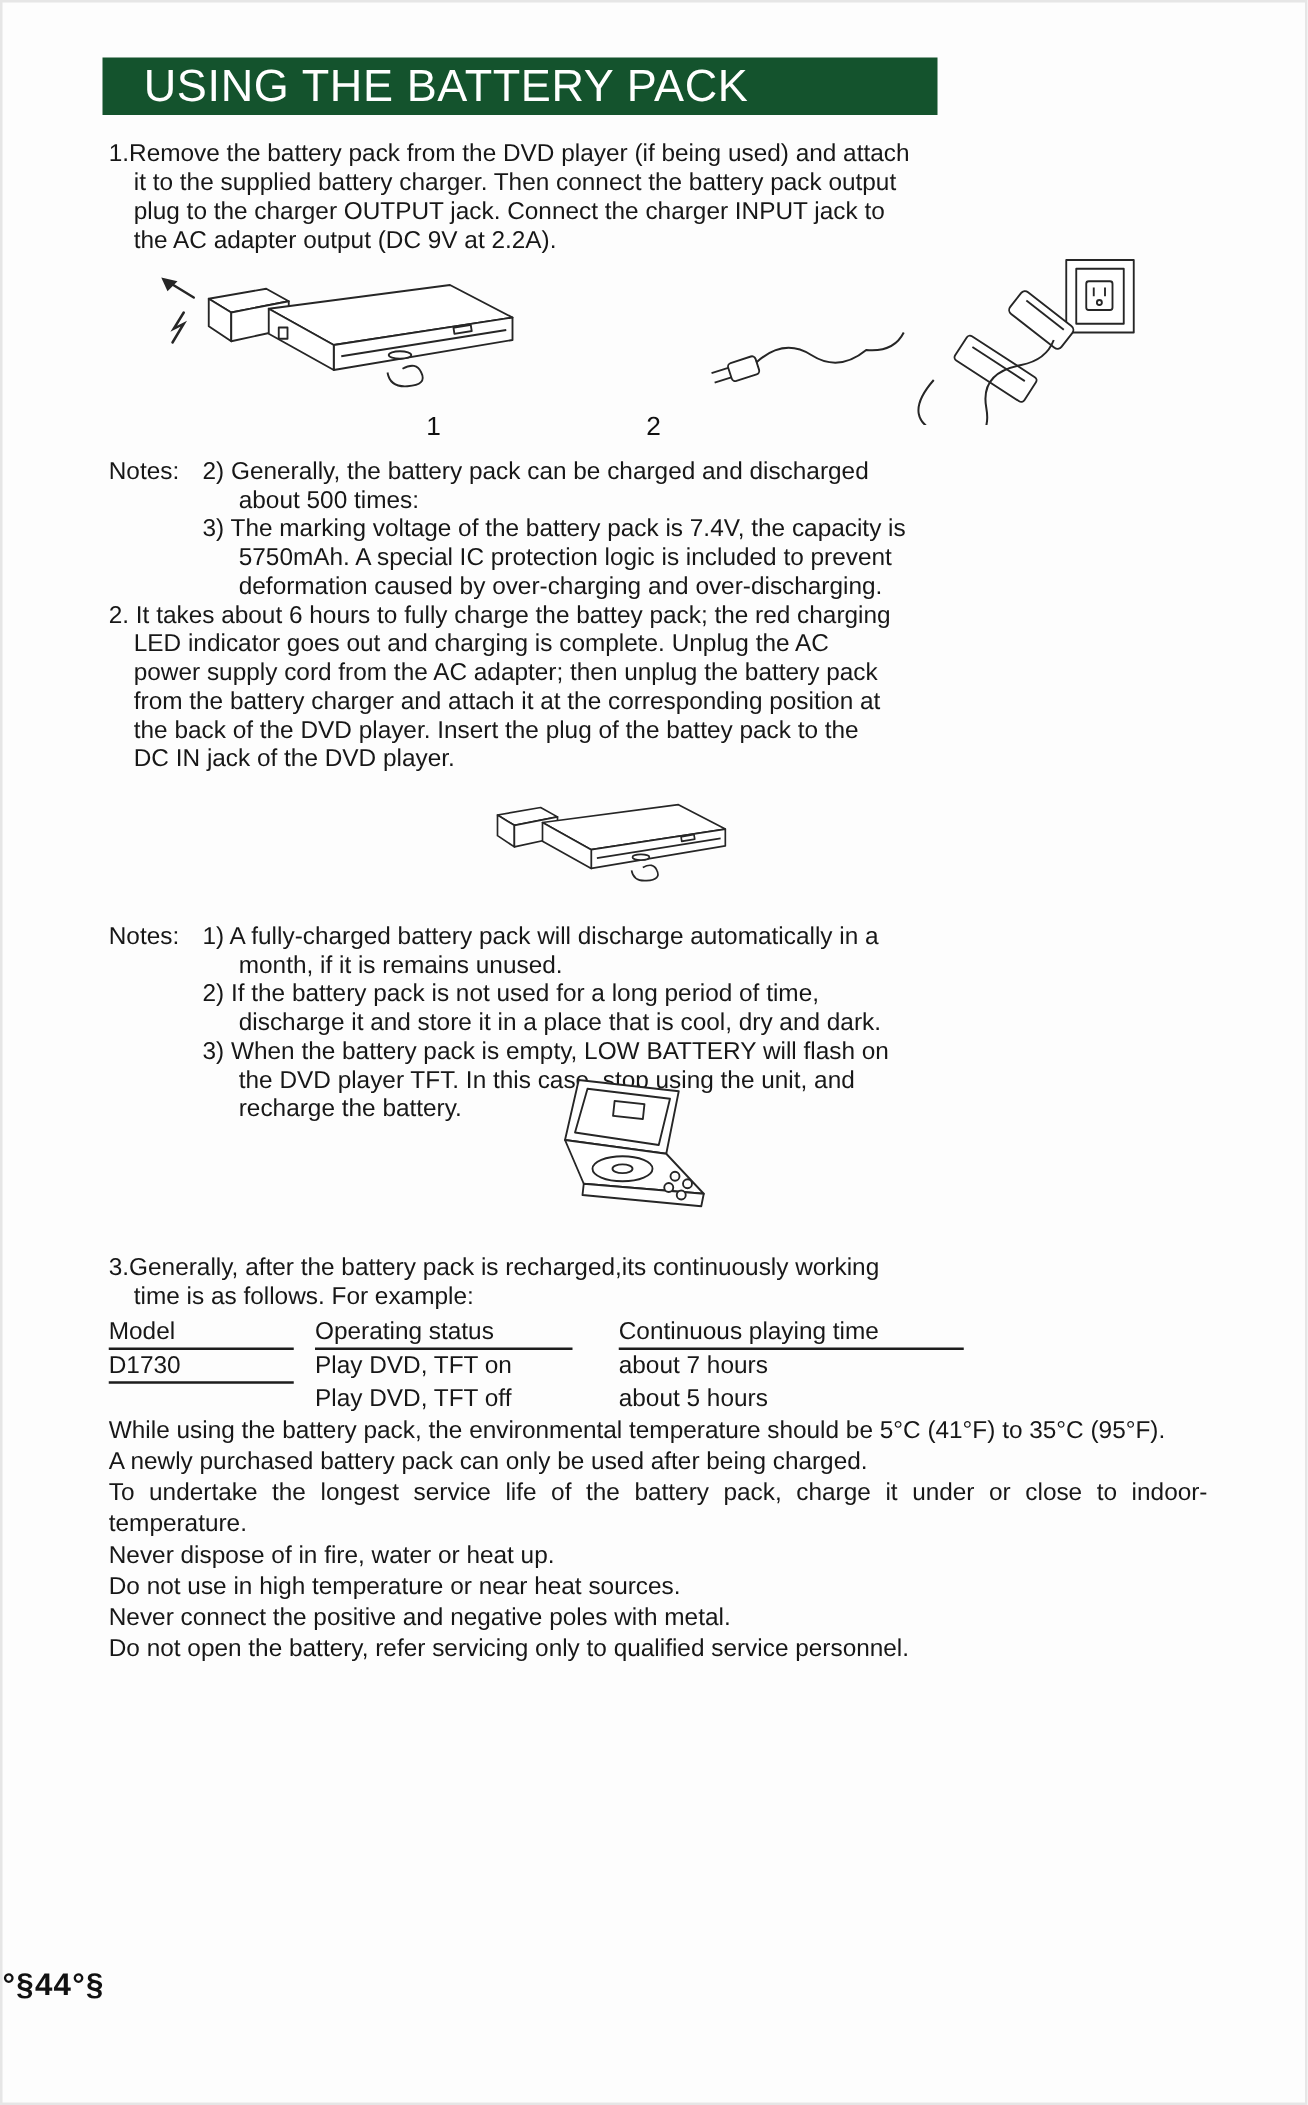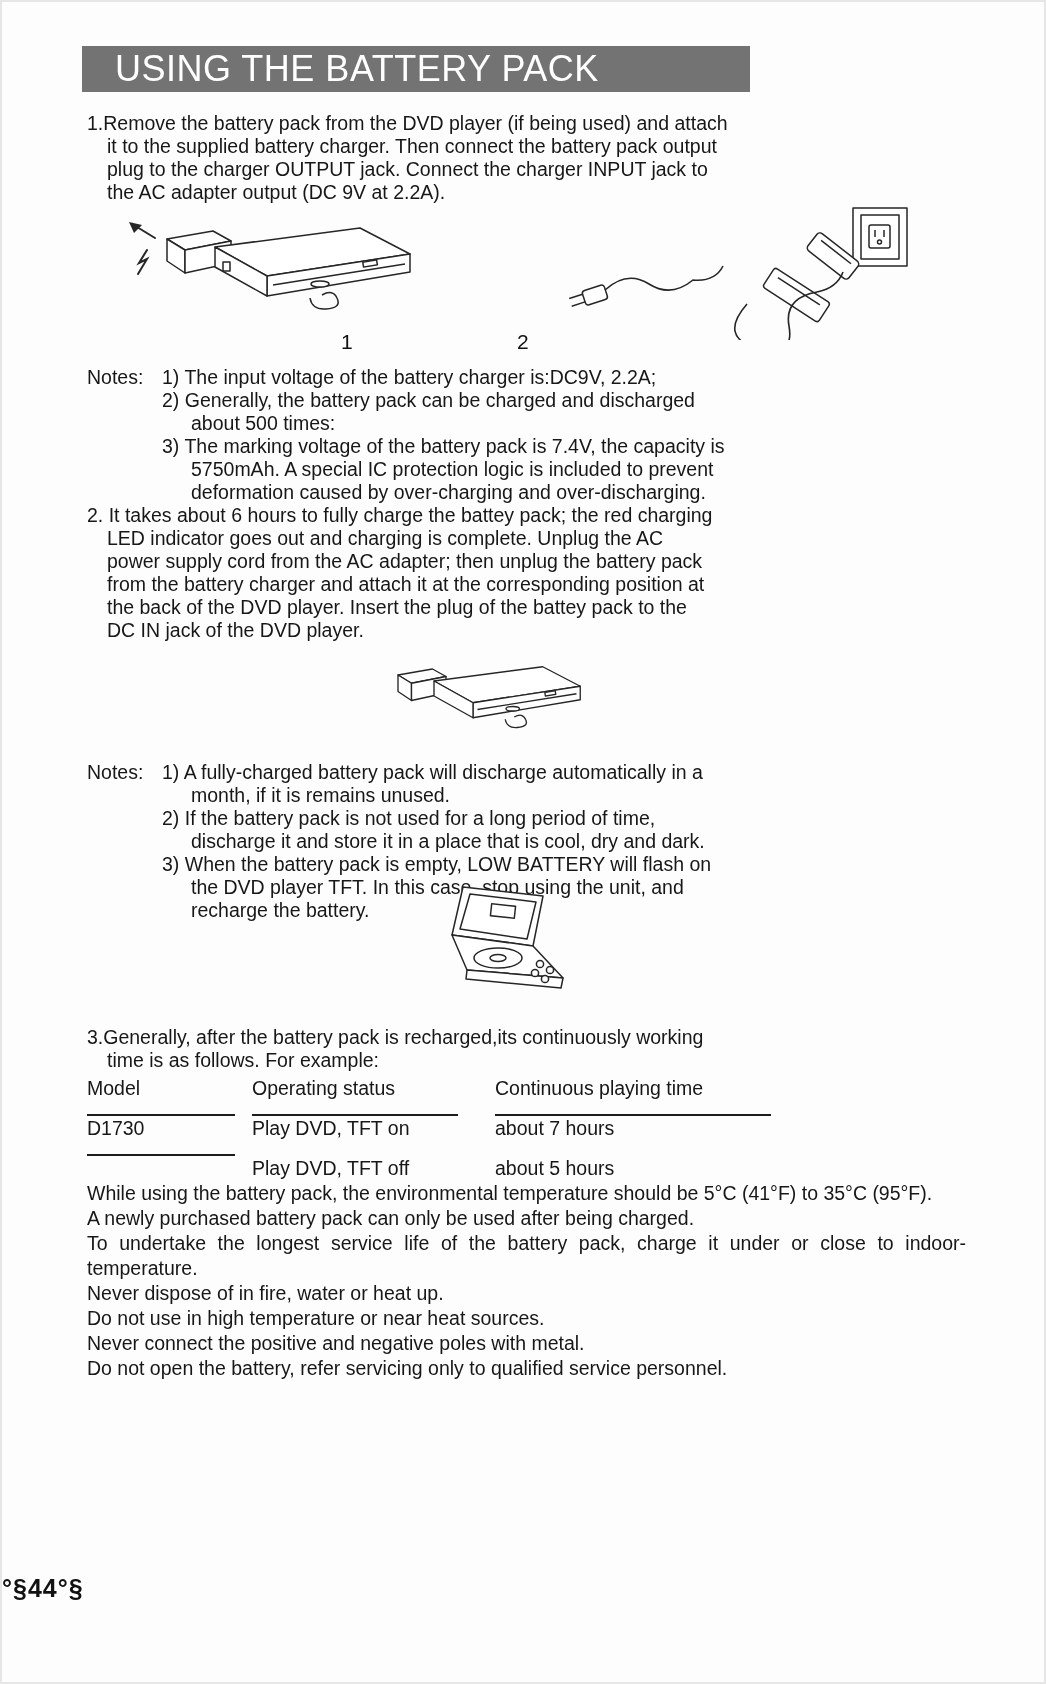--- a/index.html
+++ b/index.html
@@ -13,21 +13,21 @@
   .page {
     position: relative;
     width: 1046px; height: 1684px;
     background: #fdfdfd;
     border: 2px solid #e6e6e6;
     overflow: hidden;
   }
   .title-bar {
     margin: 44px 0 0 80px;
     width: 668px; height: 46px;
-    background: #737373;
+    background: #14532d;
     display: flex; align-items: center;
     padding-left: 33px;
   }
   .title-text {
     color: #ffffff;
     font-size: 36px;
     letter-spacing: 0.5px;
     white-space: nowrap;
   }
   .content {
@@ -51,21 +51,21 @@
   .note { margin: 0; white-space: pre-line; padding-left: 29px; text-indent: -29px; }
 
   .figure-center { margin: 14px 0 16px 272px; width: 230px; }
   .figure-open { margin: -40px 0 4px 318px; width: 190px; }
 
   .battery-table { margin-top: 4px; line-height: 25px; }
   .bt-row { display: flex; }
   .bt-c1 { width: 165px; }
   .bt-c2 { width: 243px; }
   .bt-c3 { width: 300px; }
-  .u { display: inline-block; border-bottom: 2px solid #1d1d1d; padding-bottom: 13px; }
+  .u { display: inline-block; border-bottom: 2px solid #1d1d1d; padding-bottom: 0px; }
   .u1 { width: 148px; }
   .u2 { width: 206px; }
   .u3 { width: 276px; }
 
   .jpara { margin: 0; text-align: justify; line-height: 25px; }
   .s4head { margin: 2px 0 0 0; line-height: 25px; }
 
   .footer {
     position: absolute;
     left: 0; right: 0; top: 1572px;
@@ -149,21 +149,20 @@
         </g>
       </svg>
 
       <span class="fig-label fig-label-1">1</span>
       <span class="fig-label fig-label-2">2</span>
     </div>
 
     <div class="notes">
       <div class="notes-label">Notes:</div>
       <div class="notes-items">
-        <p class="note">1) The input voltage of the battery charger is:DC9V, 2.2A;</p>
         <p class="note">2) Generally, the battery pack can be charged and discharged
 about 500 times:</p>
         <p class="note">3) The marking voltage of the battery pack is 7.4V, the capacity is
 5750mAh. A special IC protection logic is included to prevent
 deformation caused by over-charging and over-discharging.</p>
       </div>
     </div>
 
     <p class="para hang20">2. It takes about 6 hours to fully charge the battey pack; the red charging
 LED indicator goes out and charging is complete. Unplug the AC

